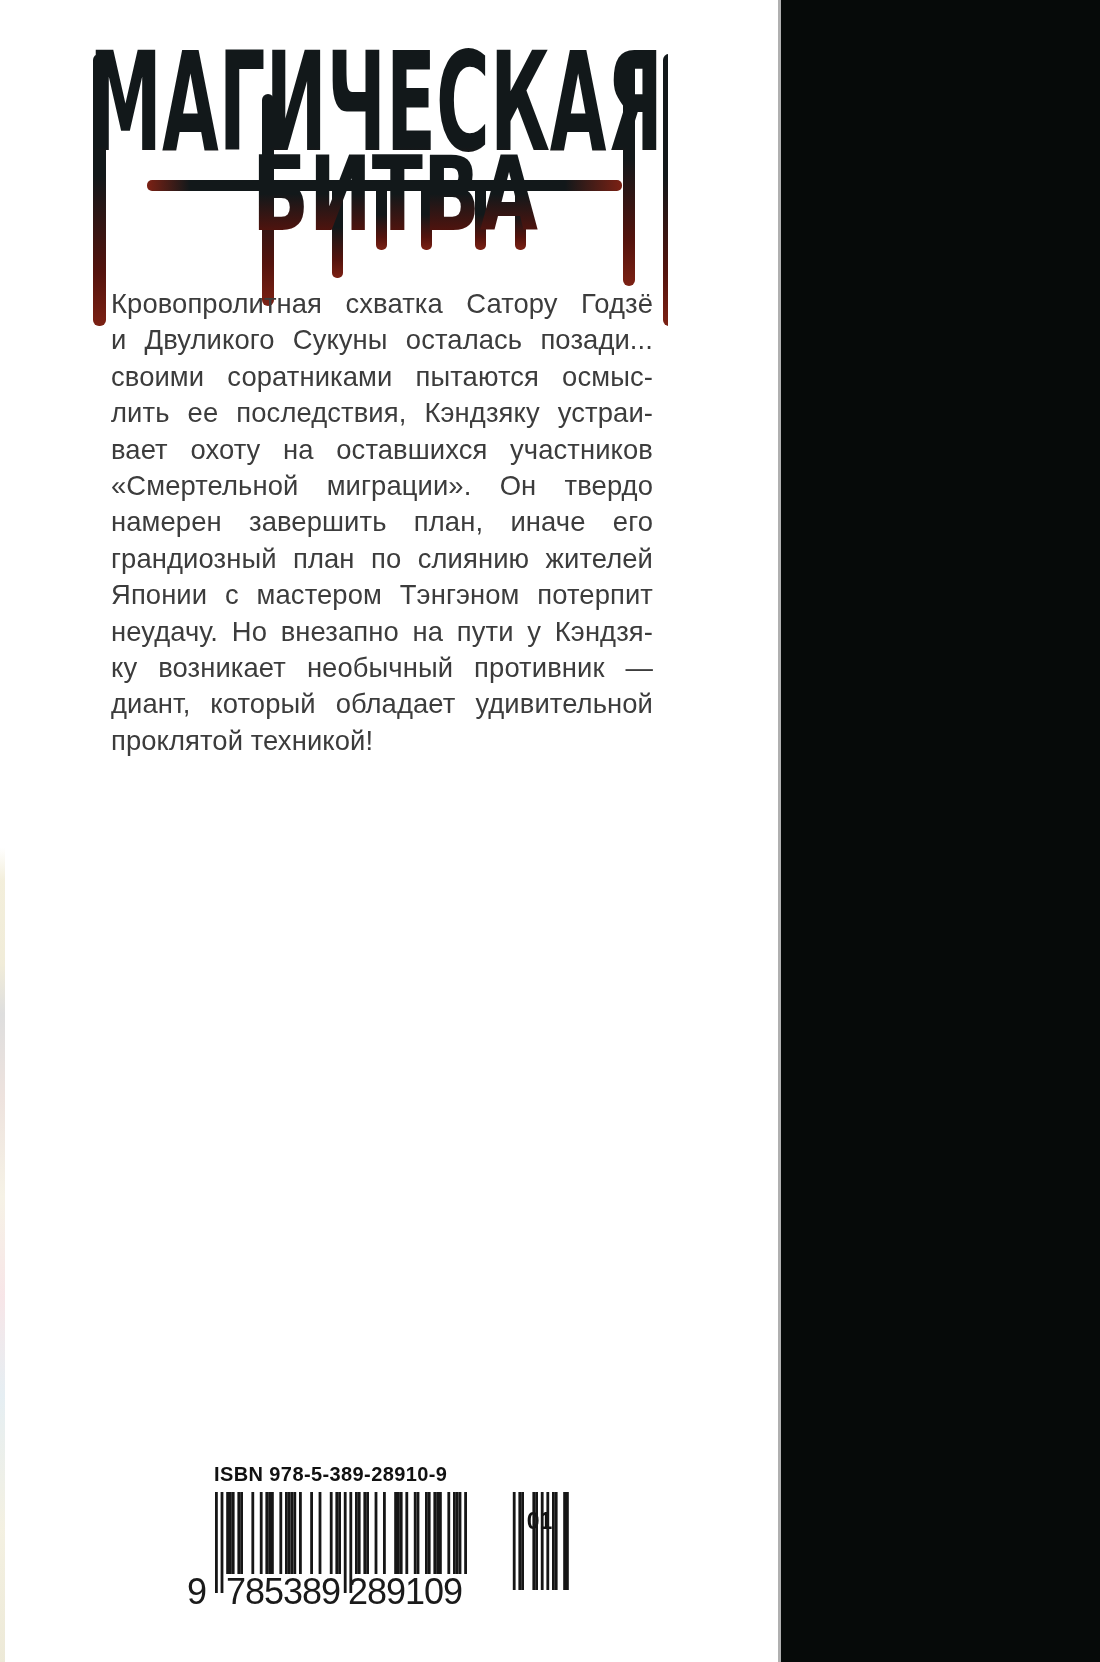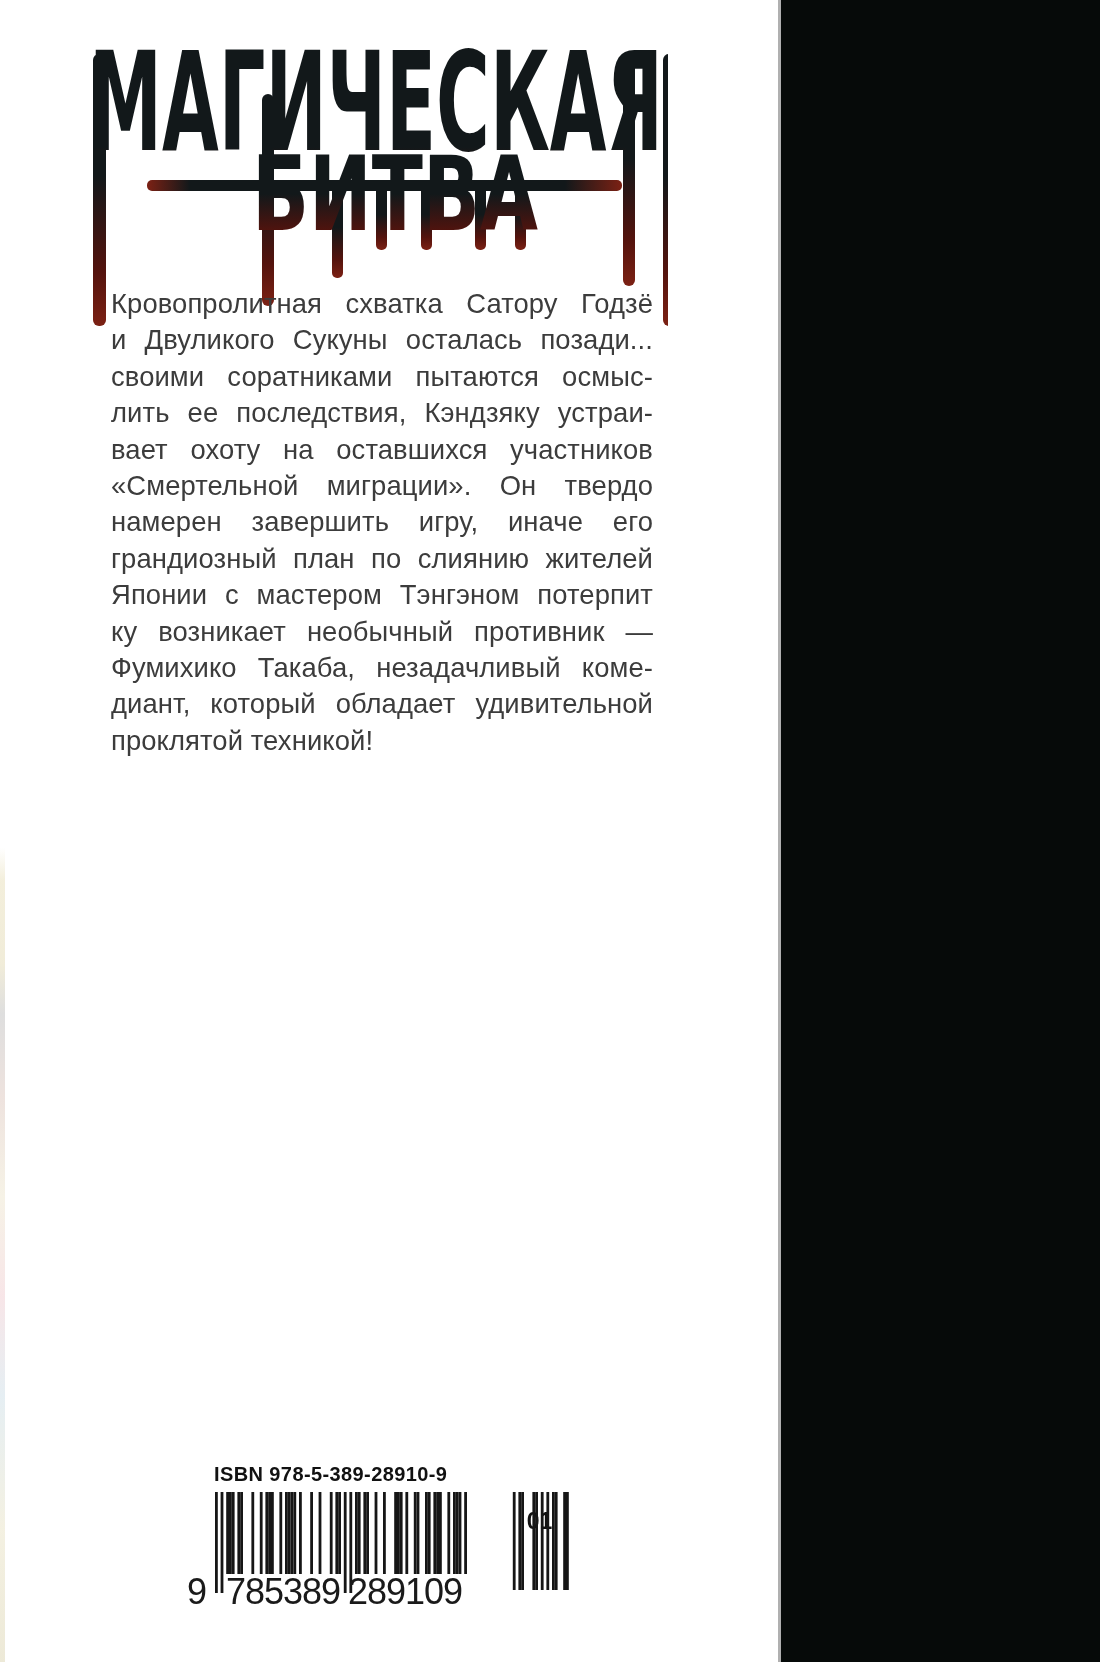--- a/index.html
+++ b/index.html
@@ -134,25 +134,25 @@
     <text x="309" y="196" text-anchor="middle" font-size="104" textLength="286" lengthAdjust="spacingAndGlyphs" fill="url(#gradInk2)">БИТВА</text>
   </svg>
 
   <div class="synopsis" id="synopsis">
       <div class="syn-line">Кровопролитная схватка Сатору Годзё</div>
       <div class="syn-line">и Двуликого Сукуны осталась позади...</div>
       <div class="syn-line">своими соратниками пытаются осмыс-</div>
       <div class="syn-line">лить ее последствия, Кэндзяку устраи-</div>
       <div class="syn-line">вает охоту на оставшихся участников</div>
       <div class="syn-line">«Смертельной миграции». Он твердо</div>
-      <div class="syn-line">намерен завершить игру, иначе его</div>
+      <div class="syn-line">намерен завершить план, иначе его</div>
       <div class="syn-line">грандиозный план по слиянию жителей</div>
       <div class="syn-line">Японии с мастером Тэнгэном потерпит</div>
+      <div class="syn-line">неудачу. Но внезапно на пути у Кэндзя-</div>
       <div class="syn-line">ку возникает необычный противник —</div>
-      <div class="syn-line">Фумихико Такаба, незадачливый коме-</div>
       <div class="syn-line">диант, который обладает удивительной</div>
       <div class="syn-line last">проклятой техникой!</div>
     </div>
 
   <div>
     <div class="isbn-label">ISBN 978-5-389-28910-9</div>
     <div class="addon-label">01</div>
     <div class="barcode-main" id="barcode-main"><svg width="258" height="101">
           <rect x="0.00" y="0" width="2.80" height="101" fill="#161616"></rect>
           <rect x="5.60" y="0" width="2.80" height="101" fill="#161616"></rect>

